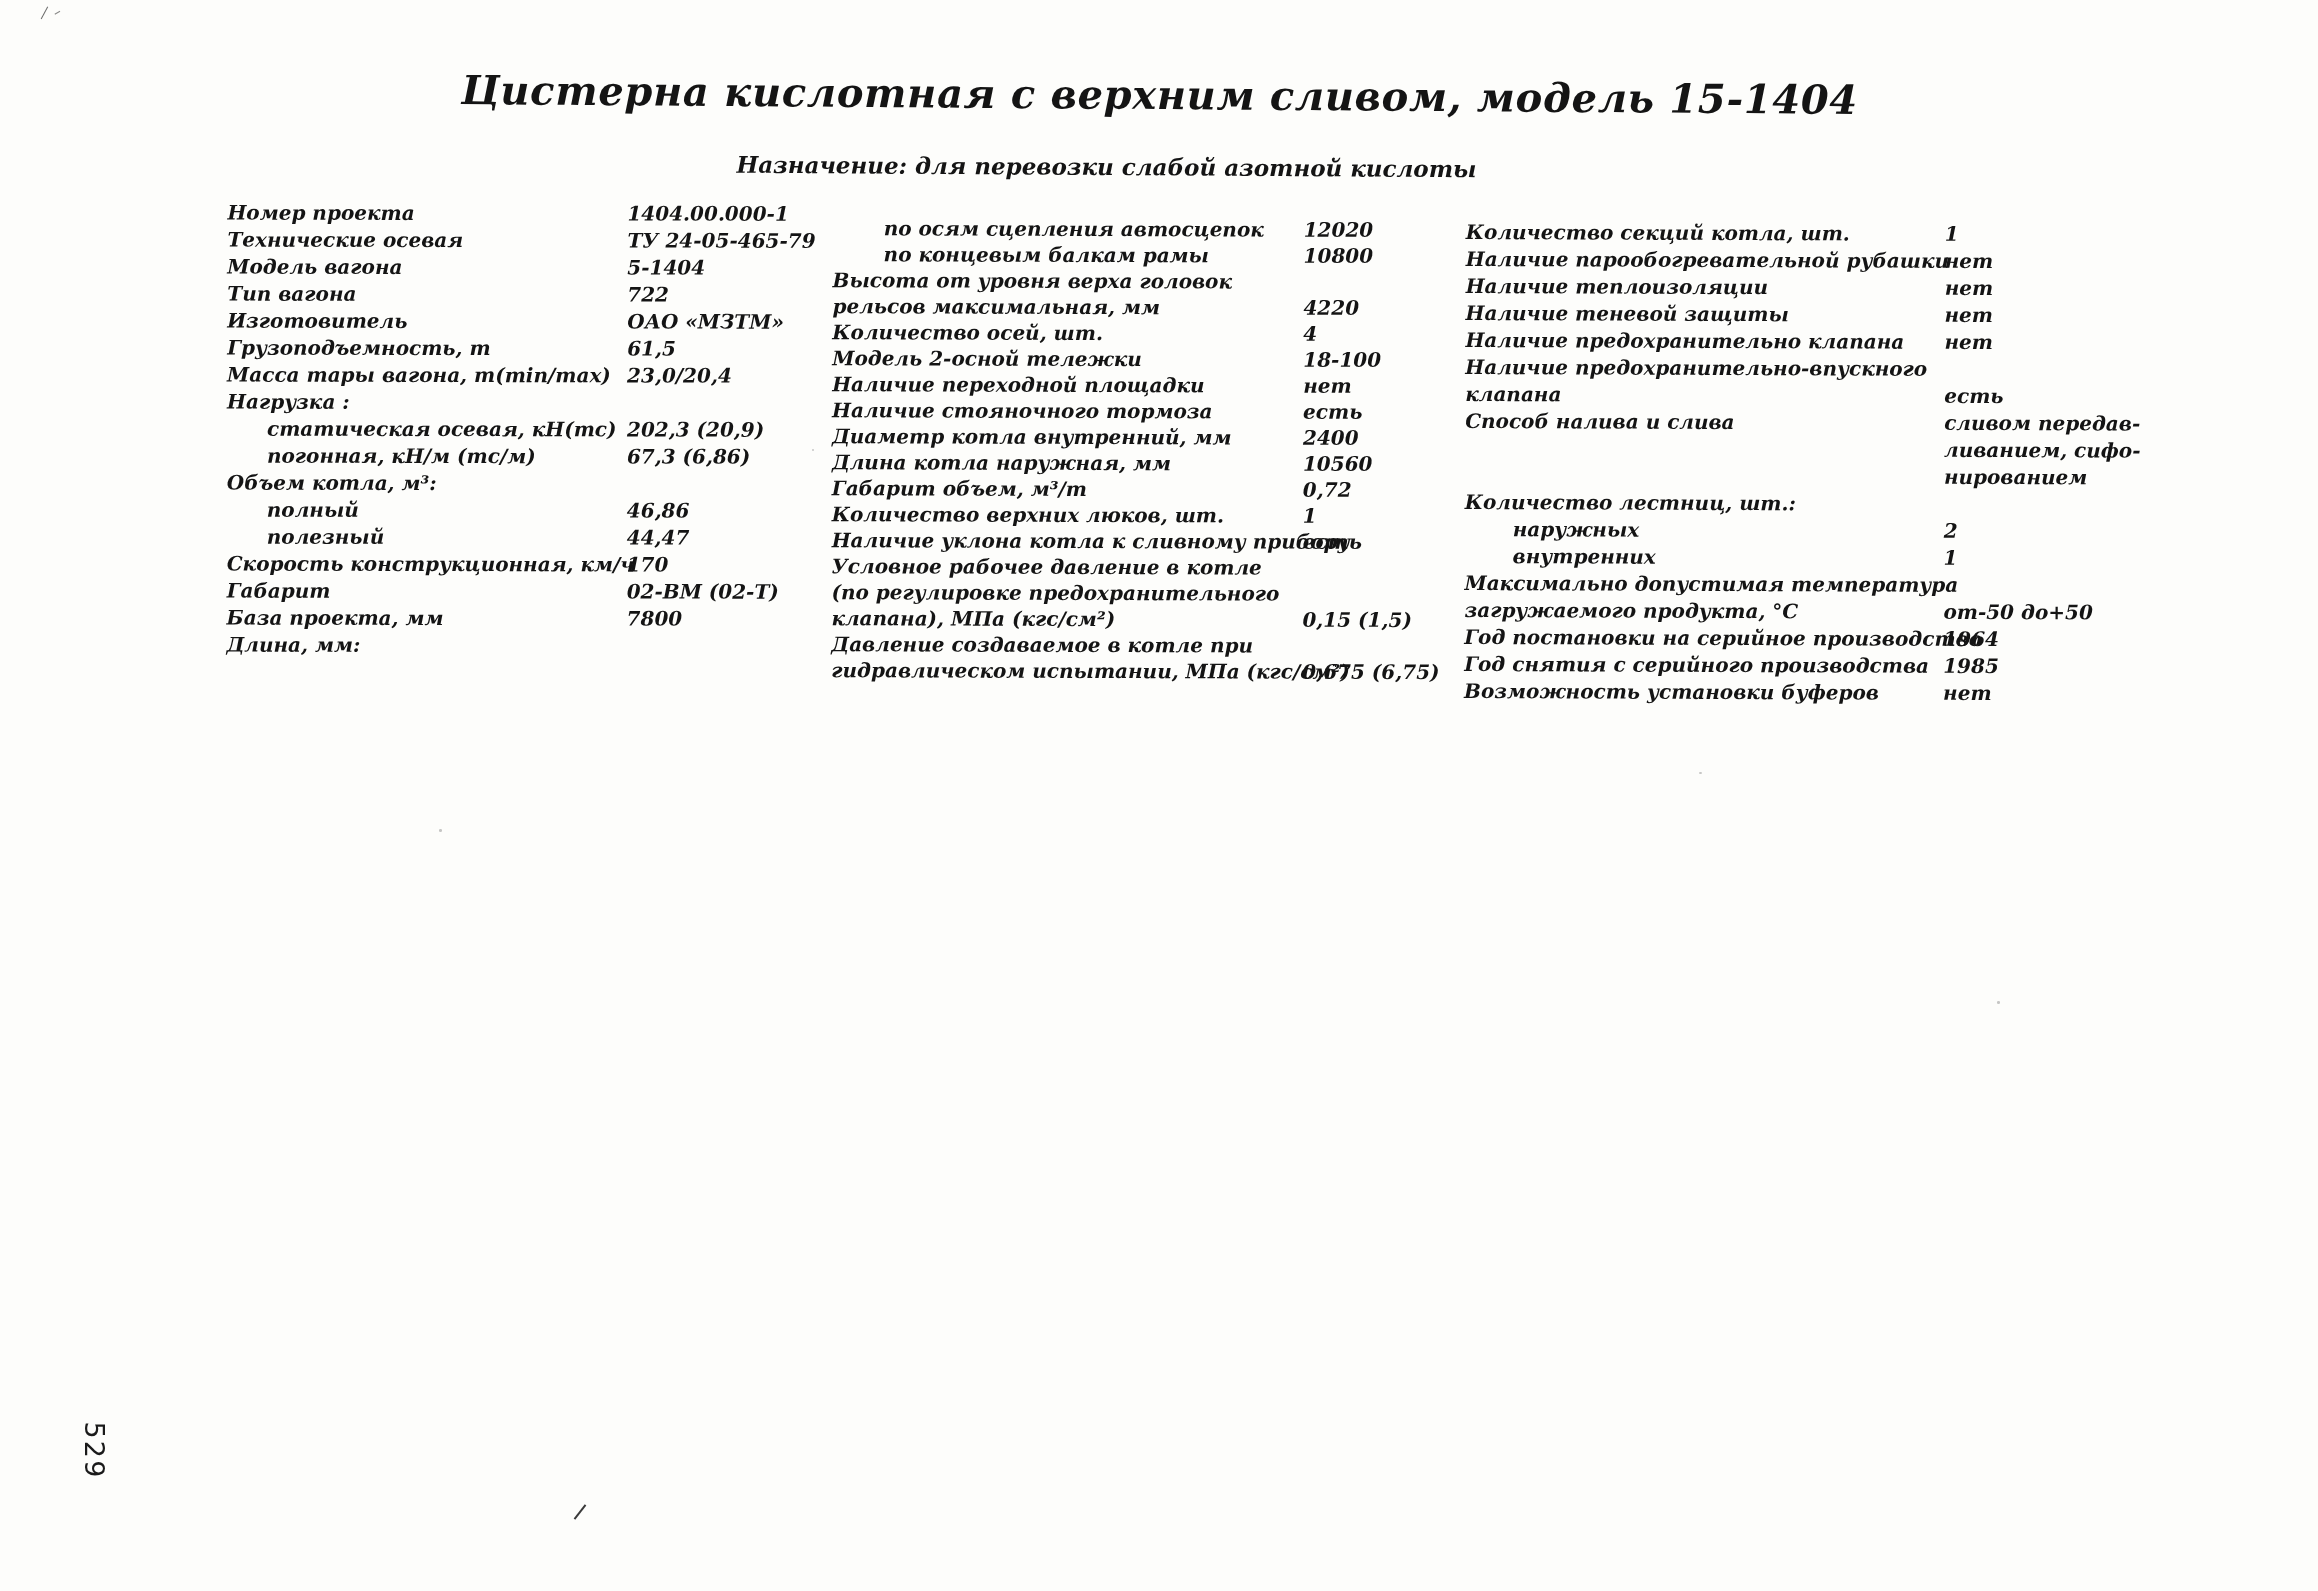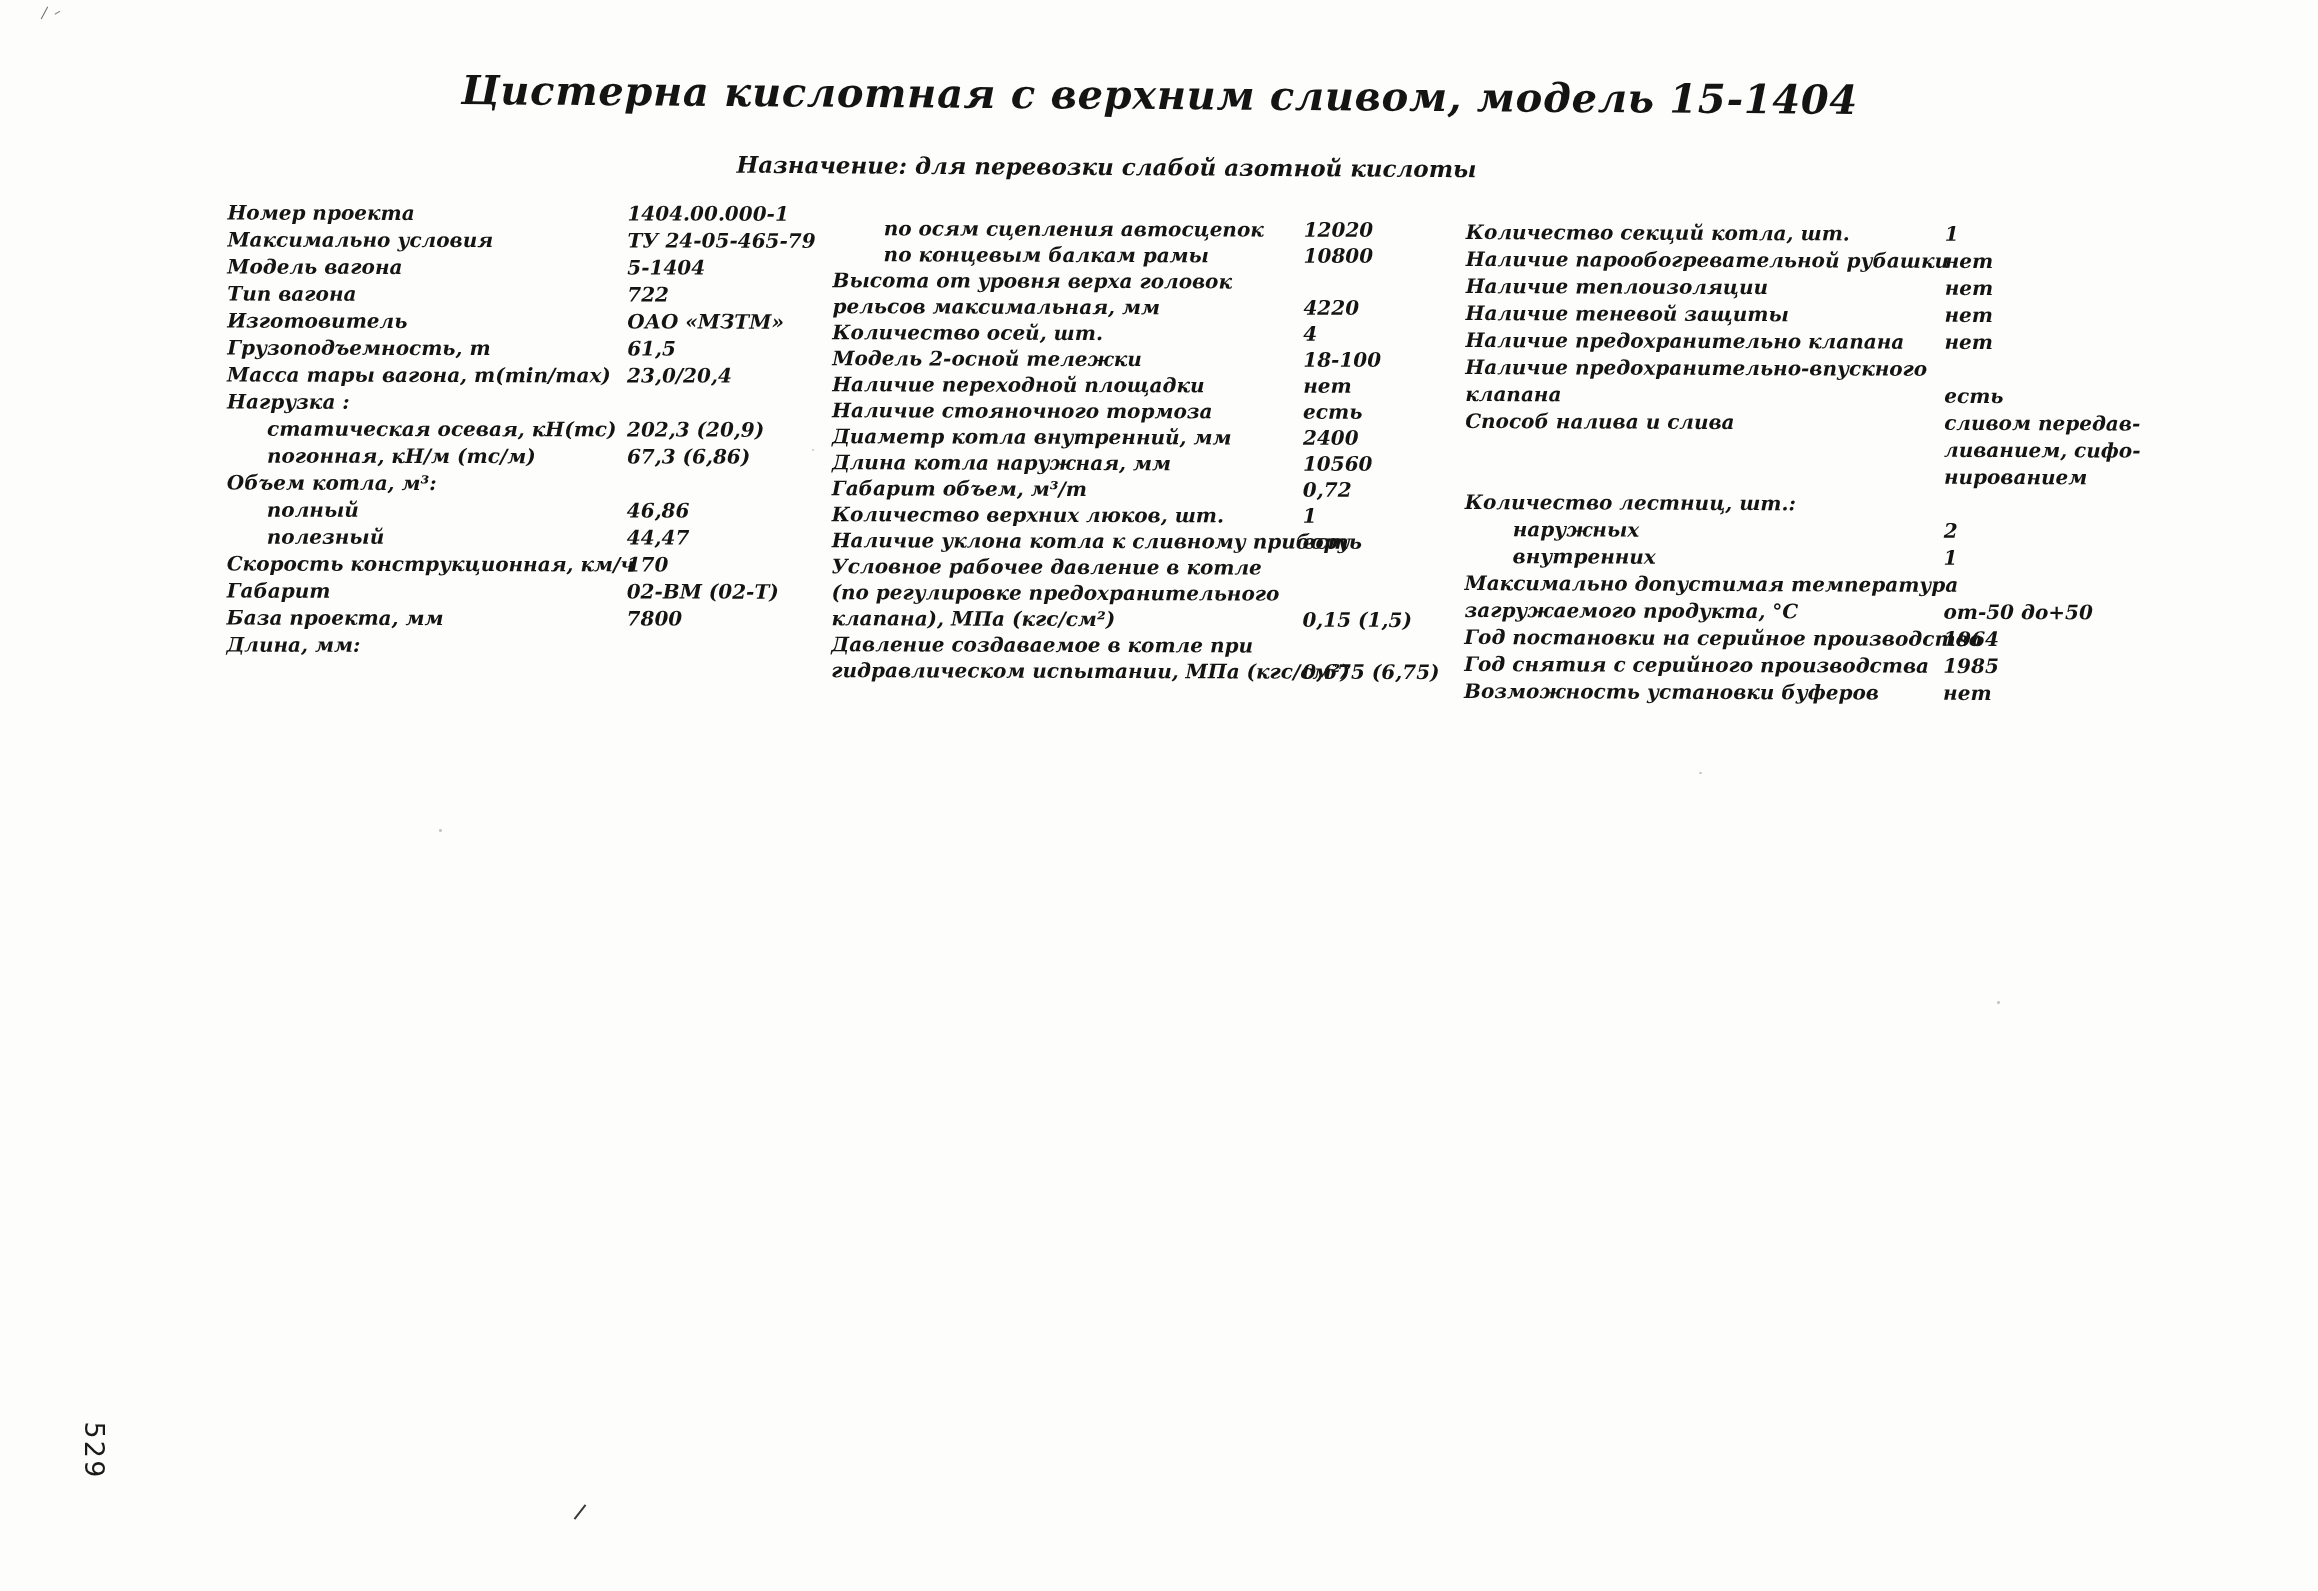--- a/index.html
+++ b/index.html
@@ -59,21 +59,21 @@
 <body>
 
 <div class="page">
 
   <div class="title">Цистерна кислотная с верхним сливом, модель 15-1404</div>
 
   <div class="subtitle">Назначение: для перевозки слабой азотной кислоты</div>
 
   <div class="spec-col col-left">
       <div class="spec-row"><span class="spec-label">Номер проекта</span><span class="spec-value">1404.00.000-1</span></div>
-      <div class="spec-row"><span class="spec-label">Максимально условия</span><span class="spec-value">ТУ 24-05-465-79</span></div>
+      <div class="spec-row"><span class="spec-label">Технические осевая</span><span class="spec-value">ТУ 24-05-465-79</span></div>
       <div class="spec-row"><span class="spec-label">Модель вагона</span><span class="spec-value">5-1404</span></div>
       <div class="spec-row"><span class="spec-label">Тип вагона</span><span class="spec-value">722</span></div>
       <div class="spec-row"><span class="spec-label">Изготовитель</span><span class="spec-value">ОАО «МЗТМ»</span></div>
       <div class="spec-row"><span class="spec-label">Грузоподъемность, т</span><span class="spec-value">61,5</span></div>
       <div class="spec-row"><span class="spec-label">Масса тары вагона, т(min/max)</span><span class="spec-value">23,0/20,4</span></div>
       <div class="spec-row"><span class="spec-label">Нагрузка :</span></div>
       <div class="spec-row"><span class="spec-label" style="margin-left: calc(1 * var(--ind));">статическая осевая, кН(тс)</span><span class="spec-value">202,3 (20,9)</span></div>
       <div class="spec-row"><span class="spec-label" style="margin-left: calc(1 * var(--ind));">погонная, кН/м (тс/м)</span><span class="spec-value">67,3 (6,86)</span></div>
       <div class="spec-row"><span class="spec-label">Объем котла, м³:</span></div>
       <div class="spec-row"><span class="spec-label" style="margin-left: calc(1 * var(--ind));">полный</span><span class="spec-value">46,86</span></div>

